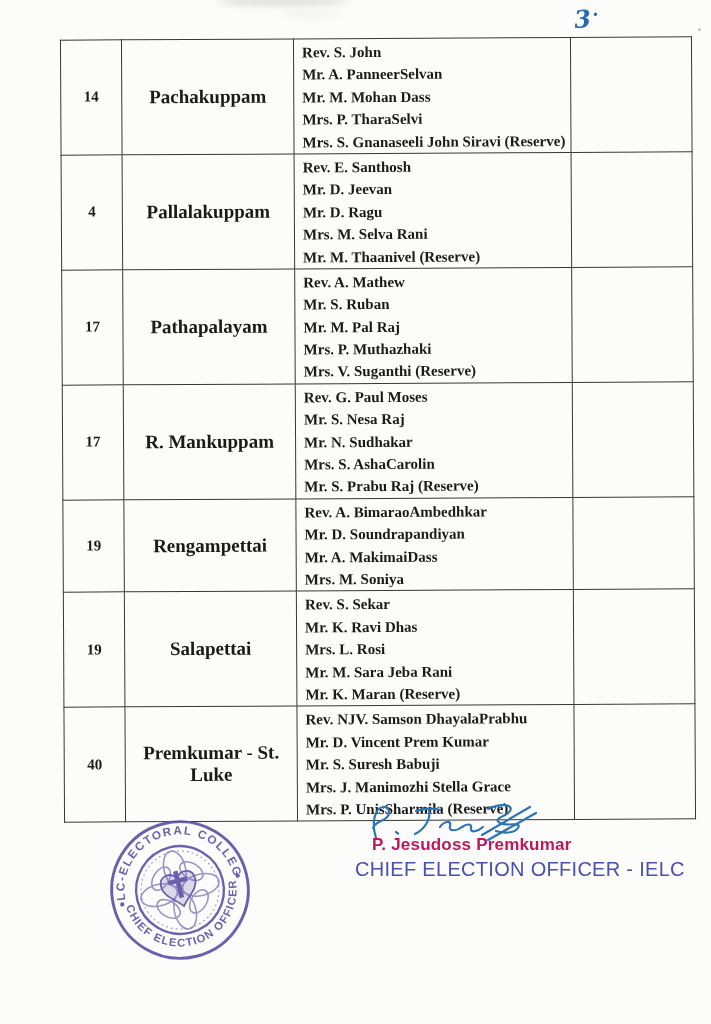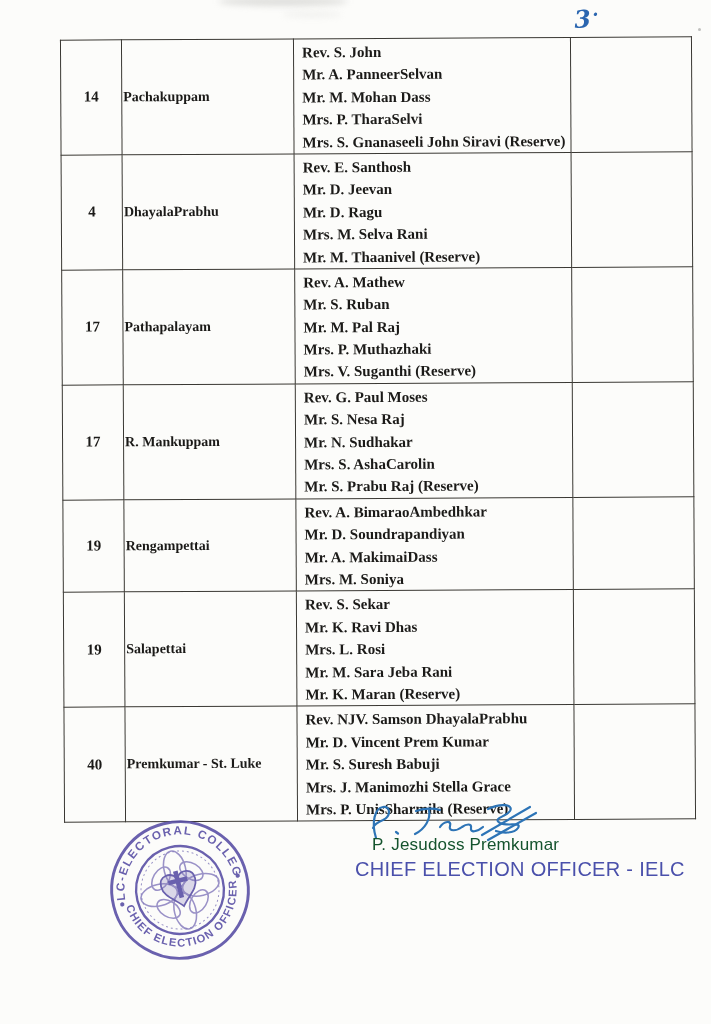--- a/index.html
+++ b/index.html
@@ -27,33 +27,33 @@
     border-collapse:collapse;table-layout:fixed;
     transform:rotate(-0.3deg);
     color:#1b1a18;
   }
   table.roster td{
     border:1.6px solid #3a3833;
     font-weight:600;
     overflow:hidden;
   }
   td.c-no{text-align:center;vertical-align:middle;font-size:15px;}
-  td.c-place{vertical-align:middle;font-size:14px;}
+  td.c-place{text-align:center;vertical-align:middle;font-size:19px;}
   td.c-members{vertical-align:top;padding:2px 4px 0 8px;}
   td.c-blank{background:transparent;}
   .member-line{
     height:22.4px;line-height:22.4px;font-size:15px;white-space:nowrap;
   }
 
   .seal-wrap{position:absolute;left:102px;top:812px;width:156px;height:156px;transform:rotate(-14deg);opacity:.9;}
   .sig-svg{position:absolute;left:360px;top:800px;width:210px;height:48px;}
   .sig-name{
     position:absolute;left:372px;top:835px;width:220px;
-    font-family:"Liberation Sans", sans-serif;font-size:17px;font-weight:400;
-    color:#14532d;letter-spacing:.2px;white-space:nowrap;
+    font-family:"Liberation Sans", sans-serif;font-size:17px;font-weight:700;
+    color:#be185d;letter-spacing:.2px;white-space:nowrap;
   }
   .sig-title{
     position:absolute;left:355px;top:858px;width:240px;
     font-family:"Liberation Sans", sans-serif;font-size:20px;font-weight:500;
     color:#4a50ab;letter-spacing:.3px;white-space:nowrap;
   }
 </style>
 </head>
 <body>
 
@@ -78,21 +78,21 @@
           <div class="member-line">Rev. S. John</div>
           <div class="member-line">Mr. A. PanneerSelvan</div>
           <div class="member-line">Mr. M. Mohan Dass</div>
           <div class="member-line">Mrs. P. TharaSelvi</div>
           <div class="member-line">Mrs. S. Gnanaseeli John Siravi (Reserve)</div>
         </td>
         <td class="c-blank"></td>
       </tr>
       <tr style="height: 114px;">
         <td class="c-no">4</td>
-        <td class="c-place">DhayalaPrabhu</td>
+        <td class="c-place">Pallalakuppam</td>
         <td class="c-members">
           <div class="member-line">Rev. E. Santhosh</div>
           <div class="member-line">Mr. D. Jeevan</div>
           <div class="member-line">Mr. D. Ragu</div>
           <div class="member-line">Mrs. M. Selva Rani</div>
           <div class="member-line">Mr. M. Thaanivel (Reserve)</div>
         </td>
         <td class="c-blank"></td>
       </tr>
       <tr style="height: 113px;">

